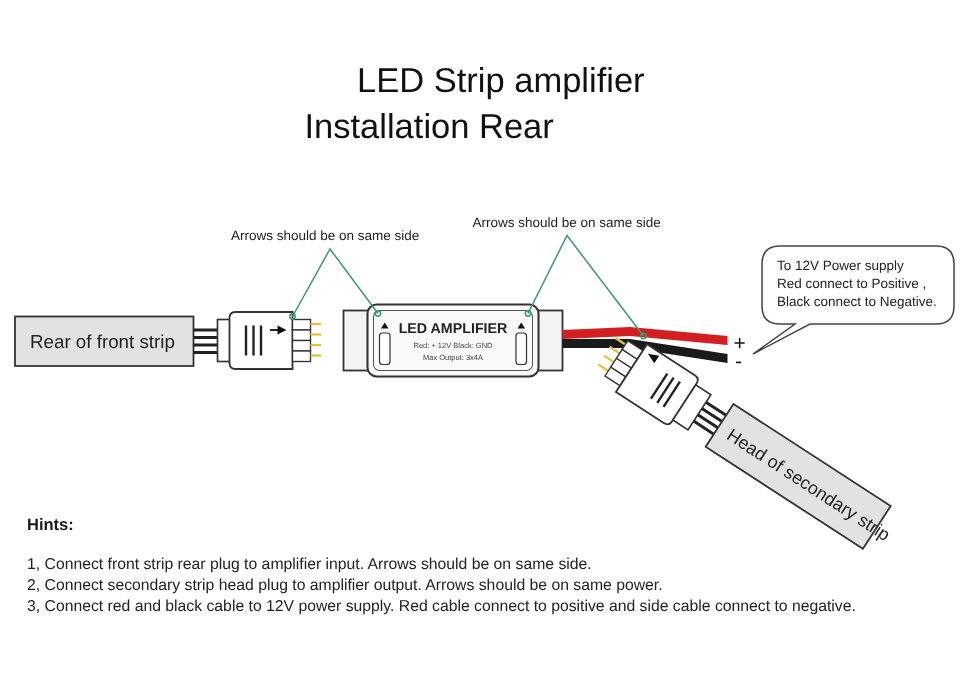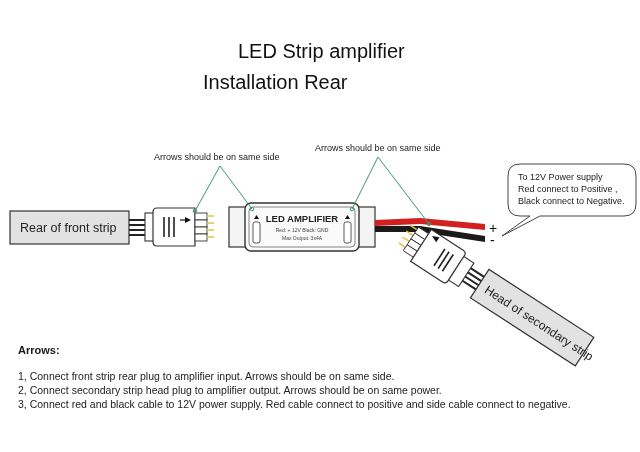--- a/index.html
+++ b/index.html
@@ -1,17 +1,17 @@
 <!DOCTYPE html>
 <html><head>
 <meta charset="utf-8">
 <style>
   html,body{margin:0;padding:0;background:#fff;}
   body{width:640px;height:452px;position:relative;overflow:hidden;font-family:"Liberation Sans",sans-serif;color:#1a1a1a;}
-  .title{position:absolute;font-size:20px;color:#111;white-space:nowrap;}
+  .title{position:absolute;font-size:23px;color:#111;white-space:nowrap;}
   #t1{left:238px;top:40px;}
   #t2{left:203px;top:71px;}
   svg{position:absolute;left:0;top:0;}
   .hints-head{position:absolute;left:18px;top:344px;font-size:11px;font-weight:bold;}
   .hint{position:absolute;left:18px;font-size:10.5px;white-space:nowrap;color:#222;}
   #h1{top:370px;text-align:center;} #h2{top:384px;} #h3{top:398px;}
 </style>
 </head>
 <body>
 
@@ -120,16 +120,16 @@
     <circle cx="429" cy="224" r="1.8" fill="none" stroke="#3a9a6a"></circle>
   </g>
   <g>
     <path d="M520 164 h104 q12 0 12 12 v28 q0 12 -12 12 h-84 l-38 20 l28 -20 h-10 q-12 0 -12 -12 v-28 q0 -12 12 -12z" fill="#fff" stroke="#444" stroke-width="1"></path>
     <text x="518" y="180" font-size="9" font-family="Liberation Sans, sans-serif" fill="#222">To 12V Power supply</text>
     <text x="518" y="192" font-size="9" font-family="Liberation Sans, sans-serif" fill="#222">Red connect to Positive ,</text>
     <text x="518" y="204" font-size="9" font-family="Liberation Sans, sans-serif" fill="#222">Black connect to Negative.</text>
   </g>
 </svg>
 
-<div class="hints-head">Arrows:</div>
+<div class="hints-head">Hints:</div>
 <div class="hint" id="h1">1, Connect front strip rear plug to amplifier input. Arrows should be on same side.</div>
 <div class="hint" id="h2">2, Connect secondary strip head plug to amplifier output. Arrows should be on same power.</div>
 <div class="hint" id="h3">3, Connect red and black cable to 12V power supply. Red cable connect to positive and side cable connect to negative.</div>
 
 </body></html>

